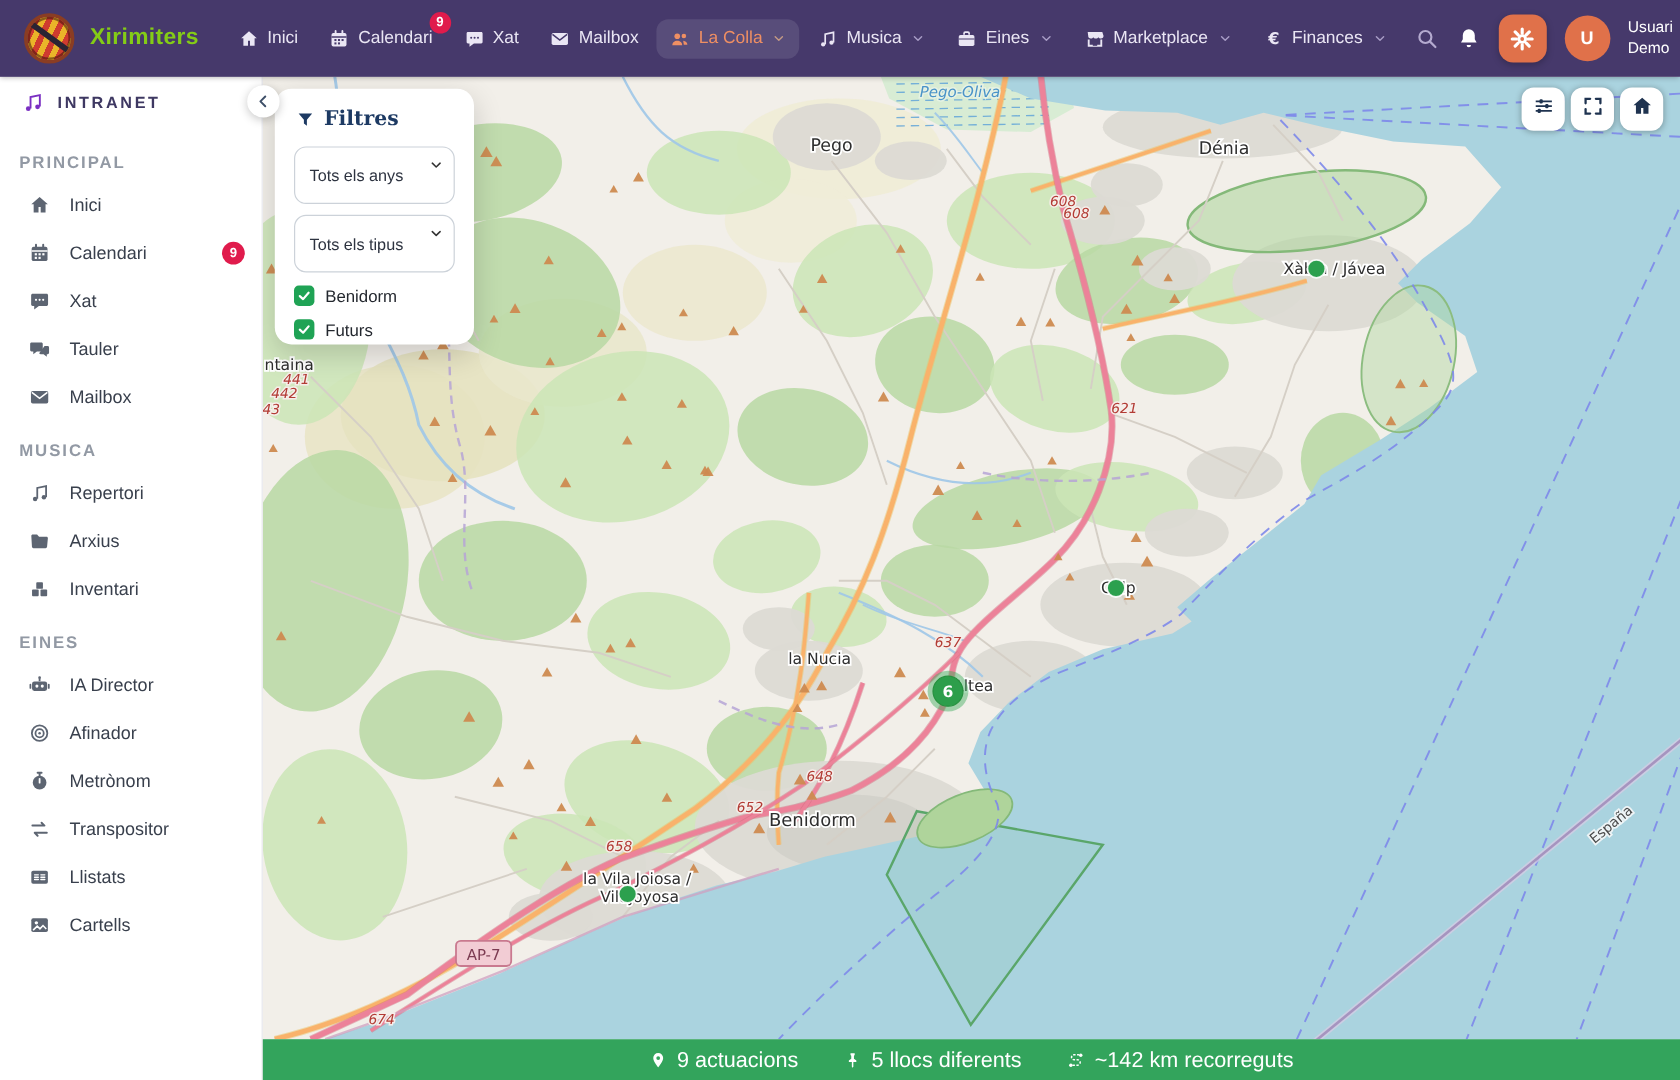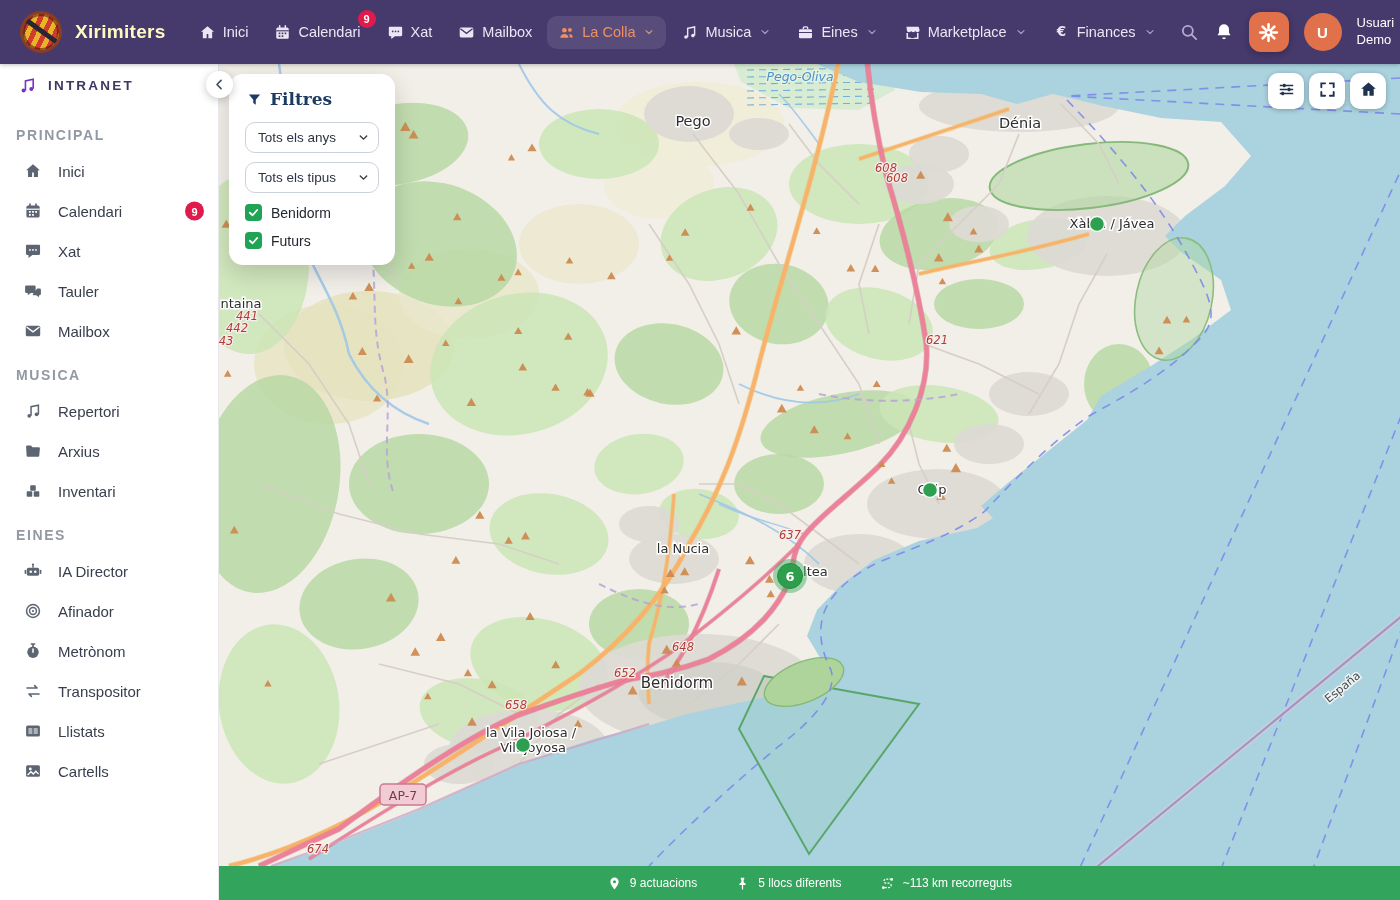--- a/index.html
+++ b/index.html
@@ -9,21 +9,21 @@
   
   .navbar { position:absolute; top:0; left:0; right:0; height:64px; background:#46396b;
             display:flex; align-items:center; padding:0 16px 0 20px; gap:12px; z-index:30;
             box-shadow:0 1px 4px rgba(0,0,0,.25); }
   .brand { display:flex; align-items:center; gap:13px; margin-right:10px; }
   .logo { width:42px; height:42px; border-radius:50%; position:relative; overflow:hidden;
           background:repeating-linear-gradient(115deg,#eab429 0 5px,#cf3b2f 5px 10px);
           border:3px solid #8a3d23; box-shadow:inset 0 0 0 2px rgba(60,20,10,.55); cursor:pointer; }
   .logo::after { content:""; position:absolute; left:-6px; top:17px; width:56px; height:4.5px;
                  background:#2b2433; transform:rotate(36deg); border-radius:2px; }
-  .brand-name { color:#fef9c3; font-size:19px; font-weight:bold; letter-spacing:.3px; }
+  .brand-name { color:#84cc16; font-size:19px; font-weight:bold; letter-spacing:.3px; }
   .nav-items { display:flex; align-items:center; gap:4px; }
   .nav-item { display:flex; align-items:center; gap:7px; color:#eae6f4; font-size:14.5px;
               padding:8px 11px; border-radius:10px; cursor:pointer; position:relative; white-space:nowrap; }
   .nav-item .nic { display:flex; }
   .nav-item.active { background:rgba(255,255,255,.10); color:#ef8f63; }
   .nav-item .chev { display:flex; color:#a89dc6; margin-left:1px; }
   .nav-item.active .chev { color:#c49a85; }
   .nav-badge { position:absolute; top:-6px; right:-4px; background:#e01b4c; color:#fff;
                min-width:18px; height:18px; border-radius:9px; display:grid; place-items:center;
                font-size:11px; font-weight:bold; padding:0 4px; }
@@ -51,41 +51,41 @@
 
   
   .map-area { position:absolute; top:64px; left:219px; right:0; bottom:34px; background:#f2efe9; overflow:hidden; }
   #map { position:absolute; inset:0; display:block; }
 
   .collapse-btn { position:absolute; left:206px; top:71px; width:27px; height:27px; border-radius:50%;
                   background:#fff; box-shadow:0 2px 8px rgba(0,0,0,.22); display:grid; place-items:center;
                   color:#3e4f68; z-index:26; cursor:pointer; }
 
   .filters-card { position:absolute; left:10px; top:10px; width:166px; background:#fff; border-radius:14px;
-                  box-shadow:0 8px 24px rgba(0,0,0,.16); padding:15px 16px 16px; z-index:10; }
+                  box-shadow:0 8px 24px rgba(0,0,0,.16); padding:15px 16px 4px; z-index:10; }
   .filters-title { display:flex; align-items:center; gap:8px; font-family:"DejaVu Serif", serif;
                    font-weight:bold; font-size:17px; color:#1d3a63; margin:0 0 13px 2px; }
   .filters-title .nic { display:flex; color:#1d3a63; }
   .select-wrap { position:relative; margin-bottom:9px; }
-  .select-wrap select { width:100%; height:31px; border:1px solid #ccd2d9; border-radius:10px;
+  .select-wrap select { width:100%; height:48px; border:1px solid #ccd2d9; border-radius:10px;
                         background:#fff; font-size:13.5px; color:#2d3340; padding:0 26px 0 12px;
                         appearance:none; -webkit-appearance:none; font-family:inherit; cursor:pointer; }
   .select-wrap .chev { position:absolute; right:9px; top:9px; color:#333; pointer-events:none; display:flex; }
   .check-row { display:flex; align-items:center; gap:9px; margin-top:11px; font-size:14px; color:#23272e; cursor:pointer; }
   .checkbox { width:17px; height:17px; border-radius:4px; background:#1fa355; display:grid; place-items:center; }
 
   .map-controls { position:absolute; top:9px; right:14px; display:flex; gap:5px; z-index:10; }
   .map-ctrl { width:36px; height:36px; border-radius:10px; background:#fff;
               box-shadow:0 1px 5px rgba(0,0,0,.28); display:grid; place-items:center;
               color:#1f3350; cursor:pointer; }
 
   
   .statsbar { position:absolute; left:219px; right:0; bottom:0; height:34px; background:#33a45c;
               display:flex; align-items:center; justify-content:center; gap:38px; color:#fff; z-index:20; }
-  .stat { display:flex; align-items:center; gap:8px; font-size:12px; }
+  .stat { display:flex; align-items:center; gap:8px; font-size:18px; }
   .stat .nic { display:flex; }
 </style>
 </head>
 <body>
 
 <header class="navbar">
   <div class="brand">
     <div class="logo"></div>
     <div class="brand-name">Xirimiters</div>
   </div>
@@ -740,15 +740,15 @@
       <span>5 llocs diferents</span>
     </div>
     <div class="stat">
       <span class="nic">
         <svg viewBox="0 0 24 24" width="15" height="15">
           <circle cx="5.4" cy="18.6" r="2.3" fill="currentColor"></circle>
           <circle cx="18.6" cy="5.4" r="2.3" fill="currentColor"></circle>
           <path d="M7.6 18.6h6.6a3.6 3.6 0 0 0 0-7.2H9.6a3.3 3.3 0 0 1 0-6.6h6.6" fill="none" stroke="currentColor" stroke-width="2" stroke-dasharray="3.2 2"></path>
         </svg>
       </span>
-      <span>~113 km recorreguts</span>
+      <span>~142 km recorreguts</span>
     </div>
   </footer>
 
 </body></html>

